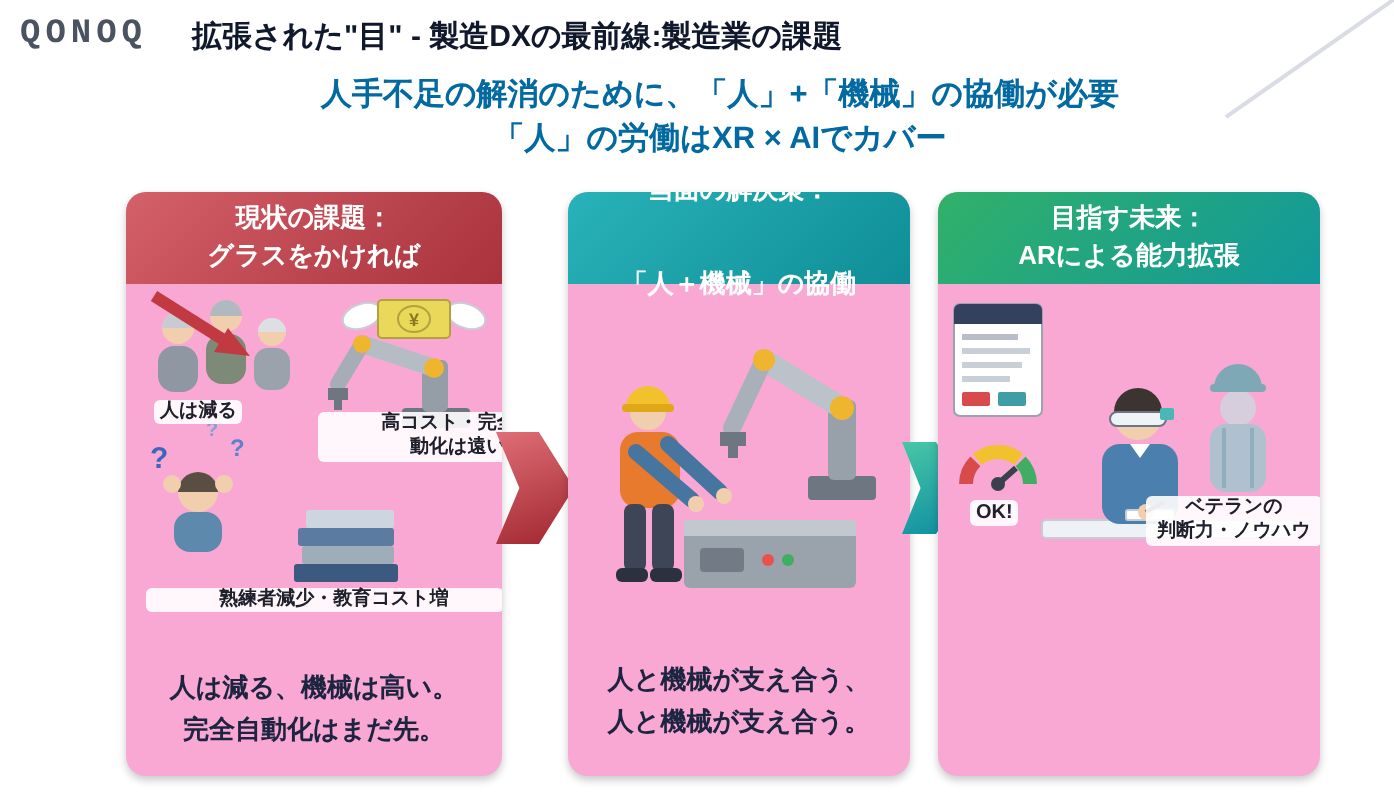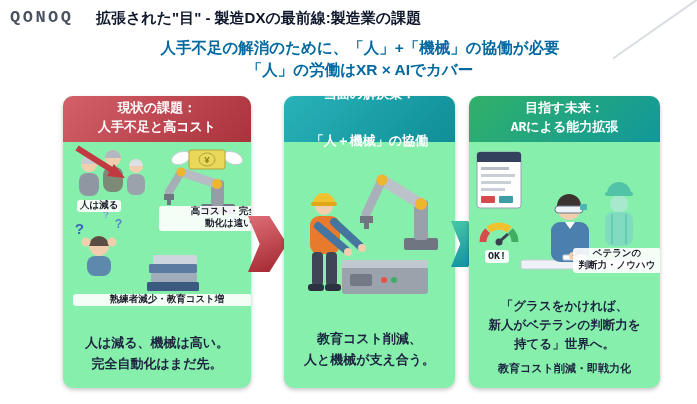--- a/index.html
+++ b/index.html
@@ -2,21 +2,21 @@
 <html style="--title-text: #10182c; --footer-text: #1c2440; --panel1-grad-start: #d4606a; --panel1-grad-end: #a9323c; --panel2-grad-start: #29b2b9; --panel2-grad-end: #0f8e97; --panel3-grad-start: #31b169; --panel3-grad-end: #11989b; --arrow1-start: #df6e77; --arrow1-end: #a0262e; --arrow2-start: #47c7a6; --arrow2-end: #0e8da2;"><head>
 <meta charset="utf-8">
 <style>
   html,body{margin:0;padding:0;}
   body{font-family:"Liberation Sans","DejaVu Sans",sans-serif;background:#fff;}
   .slide{position:relative;width:697px;height:404px;background:#ffffff;overflow:hidden;}
   .logo{position:absolute;left:10px;top:8px;font-size:17px;font-weight:700;letter-spacing:2.5px;color:#4b5260;font-family:Liberation Mono, monospace;}
   .corner-line{position:absolute;right:-16px;top:26px;width:110px;height:2px;background:#d9dde3;transform:rotate(-35deg);}
   .title{position:absolute;left:96px;top:9px;font-size:15px;font-weight:700;color:var(--title-text,#10182c);}
   .subtitle{position:absolute;left:58px;top:37px;width:604px;text-align:center;font-size:15.5px;font-weight:600;color:#0369a1;line-height:1.45;}
-  .panel{position:absolute;top:96px;height:292px;border-radius:10px;background:#86efac;box-shadow:0 2px 4px rgba(0,0,0,.22);overflow:hidden;font-family:Liberation Mono, monospace;}
+  .panel{position:absolute;top:96px;height:292px;border-radius:10px;background:#f9a8d4;box-shadow:0 2px 4px rgba(0,0,0,.22);overflow:hidden;}
   .panel-1{left:63px;width:188px;}
   .panel-2{left:284px;width:171px;}
   .panel-3{left:469px;width:191px;}
   .panel-header{height:46px;display:flex;flex-direction:column;justify-content:center;align-items:center;color:#fff;font-weight:700;font-size:13px;line-height:1.45;text-align:center;}
   .ph-red{background:linear-gradient(135deg,var(--panel1-grad-start,#d4606a),var(--panel1-grad-end,#a9323c));}
   .ph-teal{background:linear-gradient(135deg,var(--panel2-grad-start,#29b2b9),var(--panel2-grad-end,#0f8e97));gap:28px;}
   .ph-green{background:linear-gradient(135deg,var(--panel3-grad-start,#31b169),var(--panel3-grad-end,#11989b));}
   .panel-body{position:absolute;top:46px;left:0;right:0;bottom:0;}
   .illus{position:absolute;top:0;left:0;}
   .ilabel{position:absolute;font-size:9.5px;font-weight:700;color:#20202c;background:rgba(255,255,255,.9);border-radius:3px;padding:0 3px;line-height:1.3;text-align:center;}
@@ -39,21 +39,21 @@
   <div class="title">拡張された"目" - 製造DXの最前線:製造業の課題</div>
 
   <div class="subtitle">
     <div>人手不足の解消のために、「人」+「機械」の協働が必要</div>
     <div>「人」の労働はXR × AIでカバー</div>
   </div>
 
   <div class="panel panel-1">
     <div class="panel-header ph-red">
       <div>現状の課題：</div>
-      <div>人手不足と高コスト</div>
+      <div>グラスをかければ</div>
     </div>
     <div class="panel-body">
       <svg class="illus" width="188" height="178" viewBox="0 0 188 178">
         <g>
           <circle cx="26" cy="22" r="8" fill="#f1cfae"></circle>
           <path d="M18 22 a8 8 0 0 1 16 0 z" fill="#c8ccd2"></path>
           <rect x="16" y="31" width="20" height="23" rx="8" fill="#8f98a2"></rect>
           <circle cx="50" cy="16" r="8" fill="#f1cfae"></circle>
           <path d="M42 16 a8 8 0 0 1 16 0 z" fill="#b2b8bf"></path>
           <rect x="40" y="25" width="20" height="25" rx="8" fill="#7e8a78"></rect>
@@ -142,21 +142,21 @@
           <line x1="50" y1="80" x2="76" y2="104" stroke="#46759f" stroke-width="8" stroke-linecap="round"></line>
           <circle cx="64" cy="110" r="4" fill="#f1cfae"></circle>
           <circle cx="78" cy="106" r="4" fill="#f1cfae"></circle>
           <rect x="28" y="110" width="11" height="34" rx="4" fill="#3e4556"></rect>
           <rect x="42" y="110" width="11" height="34" rx="4" fill="#3e4556"></rect>
           <rect x="24" y="142" width="16" height="7" rx="3" fill="#2c3140"></rect>
           <rect x="41" y="142" width="16" height="7" rx="3" fill="#2c3140"></rect>
         </g>
       </svg>
       <div class="panel-footer pf2">
-        <div>教育コスト削減、</div>
+        <div>人と機械が支え合う、</div>
         <div>人と機械が支え合う。</div>
       </div>
     </div>
   </div>
 
   <div class="arrow arrow-2"></div>
 
   <div class="panel panel-3">
     <div class="panel-header ph-green">
       <div>目指す未来：</div>
@@ -202,22 +202,16 @@
           <rect x="94" y="113" width="24" height="5" rx="1" fill="#ffffff" stroke="#c5ccd4"></rect>
           <circle cx="104" cy="114" r="4" fill="#f1cfae"></circle>
           <line x1="104" y1="114" x2="113" y2="109" stroke="#39404e" stroke-width="2"></line>
         </g>
       </svg>
       <div class="ilabel" style="left:16px;top:108px;font-size:10px;">OK!</div>
       <div class="ilabel" style="left:104px;top:106px;width:82px;">
         <div>ベテランの</div>
         <div>判断力・ノウハウ</div>
       </div>
-      <div class="panel-footer pf3">
-        <div>「グラスをかければ、</div>
-        <div>新人がベテランの判断力を</div>
-        <div>持てる」世界へ。</div>
-        <div class="pf3-sub">教育コスト削減・即戦力化</div>
-      </div>
     </div>
   </div>
 
 </div>
 
 </body></html>

